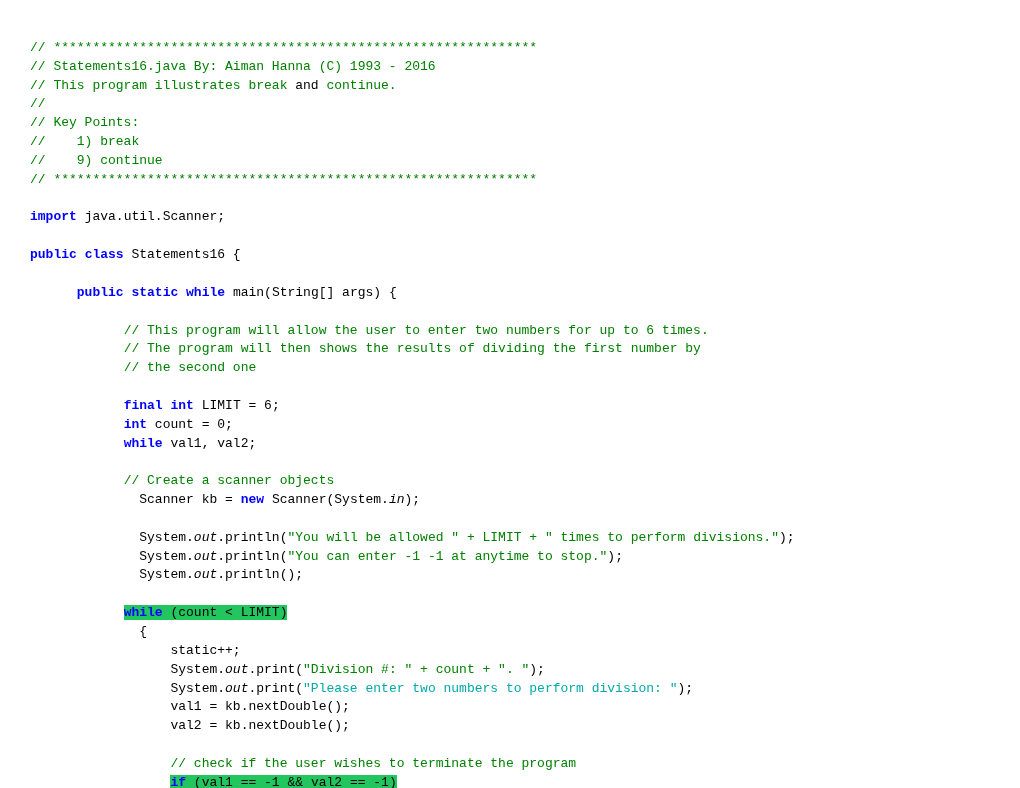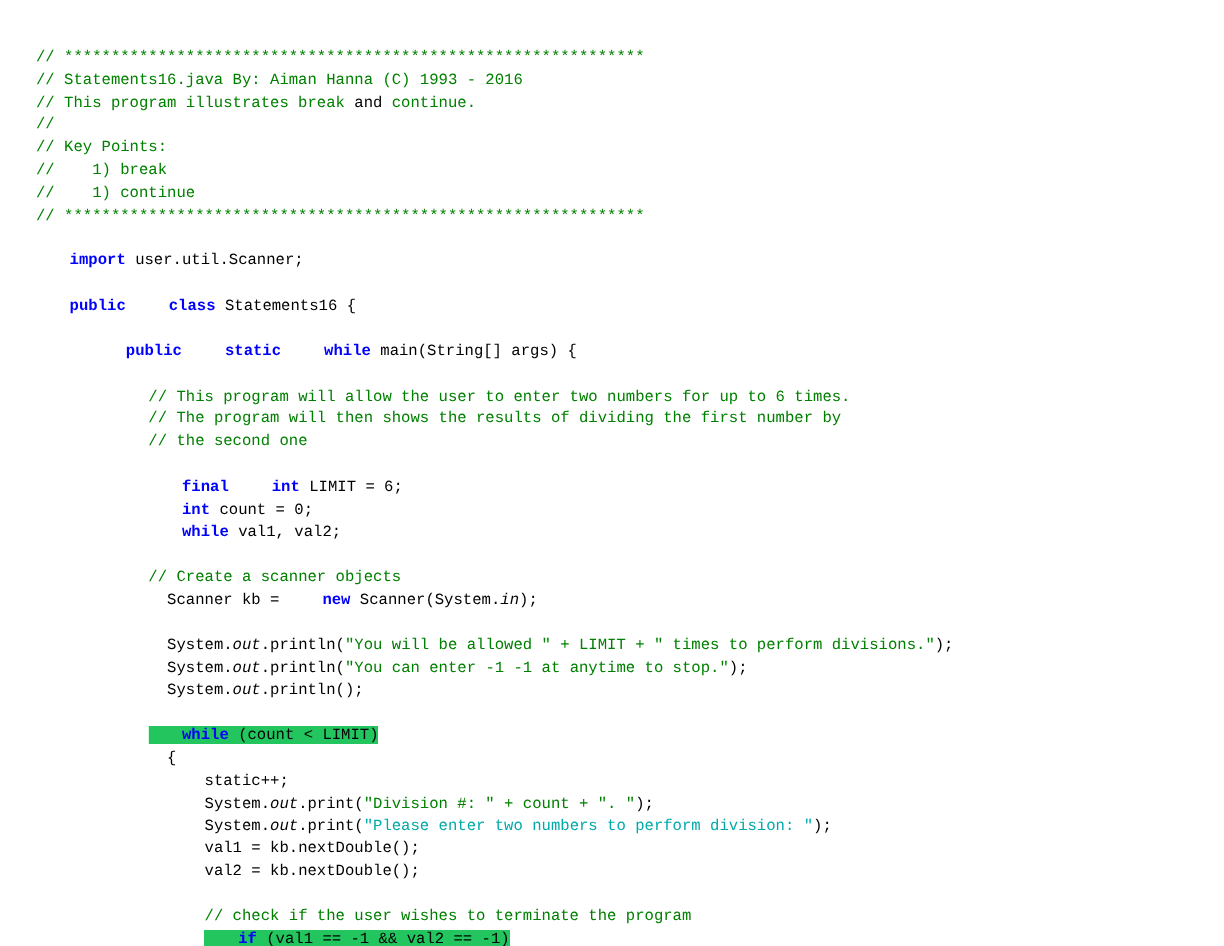--- a/index.html
+++ b/index.html
@@ -8,41 +8,41 @@
       font-family: 'Courier New', Courier, monospace;
       font-size: 13px;
       line-height: 1.45;
       color: #000000;
       padding: 20px 30px;
     }
     .code-block {
       white-space: pre;
     }
     .comment { color: #008000; }
-    .keyword-blue { color: #0000ff; font-weight: bold; margin-left: 28px; }
+    .keyword-blue { color: #0000ff; font-weight: bold; }
     .string { color: #008000; }
     .string-cyan { color: #00aaaa; }
     .italic { font-style: italic; margin-top: 20px; }
     .normal { color: #000000; }
     .highlight-green { background-color: #22c55e; }
   </style>
 </head>
 <body>
 
 <div class="code-block">
 <span class="comment">// **************************************************************</span>
 <span class="comment">// Statements16.java By: Aiman Hanna (C) 1993 - 2016</span>
 <span class="comment">// This program illustrates break <span class="normal">and</span> continue.</span>
 <span class="comment">//</span>
 <span class="comment">// Key Points:</span>
 <span class="comment">//    1) break</span>
-<span class="comment">//    1) continue</span>
+<span class="comment">//    9) continue</span>
 <span class="comment">// **************************************************************</span>
 
-<span class="keyword-blue">import</span> <span class="normal">user.util.Scanner;</span>
+<span class="keyword-blue">import</span> <span class="normal">java.util.Scanner;</span>
 
 <span class="keyword-blue">public</span> <span class="keyword-blue">class</span> <span class="normal">Statements16 {</span>
 
       <span class="keyword-blue">public</span> <span class="keyword-blue">static</span> <span class="keyword-blue">while</span> <span class="normal">main(String[] args) {</span>
 
             <span class="comment">// This program will allow the user to enter two numbers for up to 6 times.</span>
             <span class="comment">// The program will then shows the results of dividing the first number by</span>
             <span class="comment">// the second one</span>
 
             <span class="keyword-blue">final</span> <span class="keyword-blue">int</span> <span class="normal">LIMIT = 6;</span>

